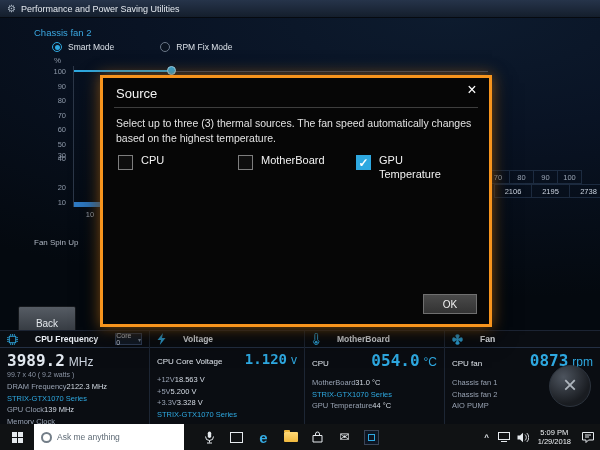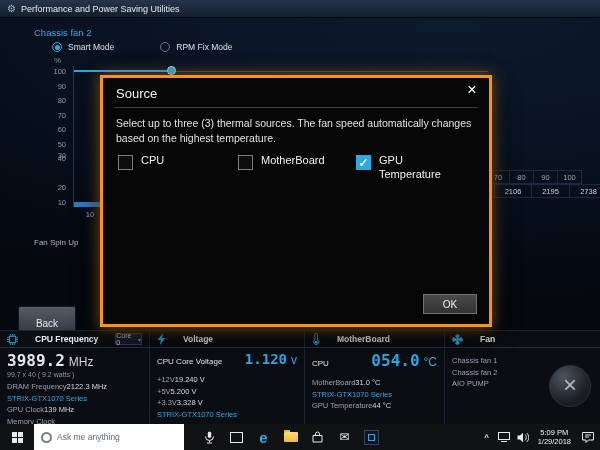--- a/index.html
+++ b/index.html
@@ -230,21 +230,21 @@
       <div class="metric-head">
         <span class="metric-label">CPU Core Voltage</span>
         <span class="metric-valwrap">
             <span class="big-val" style="font-size:14px">1.120</span>
             <span class="big-unit accent">v</span>
           </span>
       </div>
       <div class="rows gap">
         <div class="mrow">
             <span class="lab">+12V</span>
-            <span class="val">19.240 V</span>
+            <span class="val">18.563 V</span>
           </div>
         <div class="mrow">
             <span class="lab">+5V</span>
             <span class="val">5.200 V</span>
           </div>
         <div class="mrow">
             <span class="lab">+3.3V</span>
             <span class="val">3.328 V</span>
           </div>
         <div class="mrow">
@@ -285,20 +285,27 @@
       </div>
     </div>
 
     <div class="mcol c4">
       <div class="mhead">
         <svg width="11" height="11" viewBox="0 0 12 12">
             <circle cx="6" cy="6" r="1.6" fill="#2ea8e0"></circle>
             <path d="M6 0.3c2.2 0 3 1.6 1.8 3L6 6 4.2 3.3C3 1.9 3.8 0.3 6 0.3zM11.7 6c0 2.2-1.6 3-3 1.8L6 6l2.7-1.8C10.1 3 11.7 3.8 11.7 6zM6 11.7c-2.2 0-3-1.6-1.8-3L6 6l1.8 2.7C9 10.1 8.2 11.7 6 11.7zM0.3 6c0-2.2 1.6-3 3-1.8L6 6 3.3 7.8C1.9 9 0.3 8.2 0.3 6z" fill="#2ea8e0"></path>
           </svg>
         <span class="mhead-title">Fan</span>
+      </div>
+      <div class="metric-head">
+        <span class="metric-label">CPU fan</span>
+        <span class="metric-valwrap">
+            <span class="big-val">0873</span>
+            <span class="big-unit accent">rpm</span>
+          </span>
       </div>
       <div class="rows gap">
         <div class="mrow">
             <span class="lab">Chassis fan 1</span>
             <span class="val"></span>
           </div>
         <div class="mrow">
             <span class="lab">Chassis fan 2</span>
             <span class="val"></span>
           </div>

